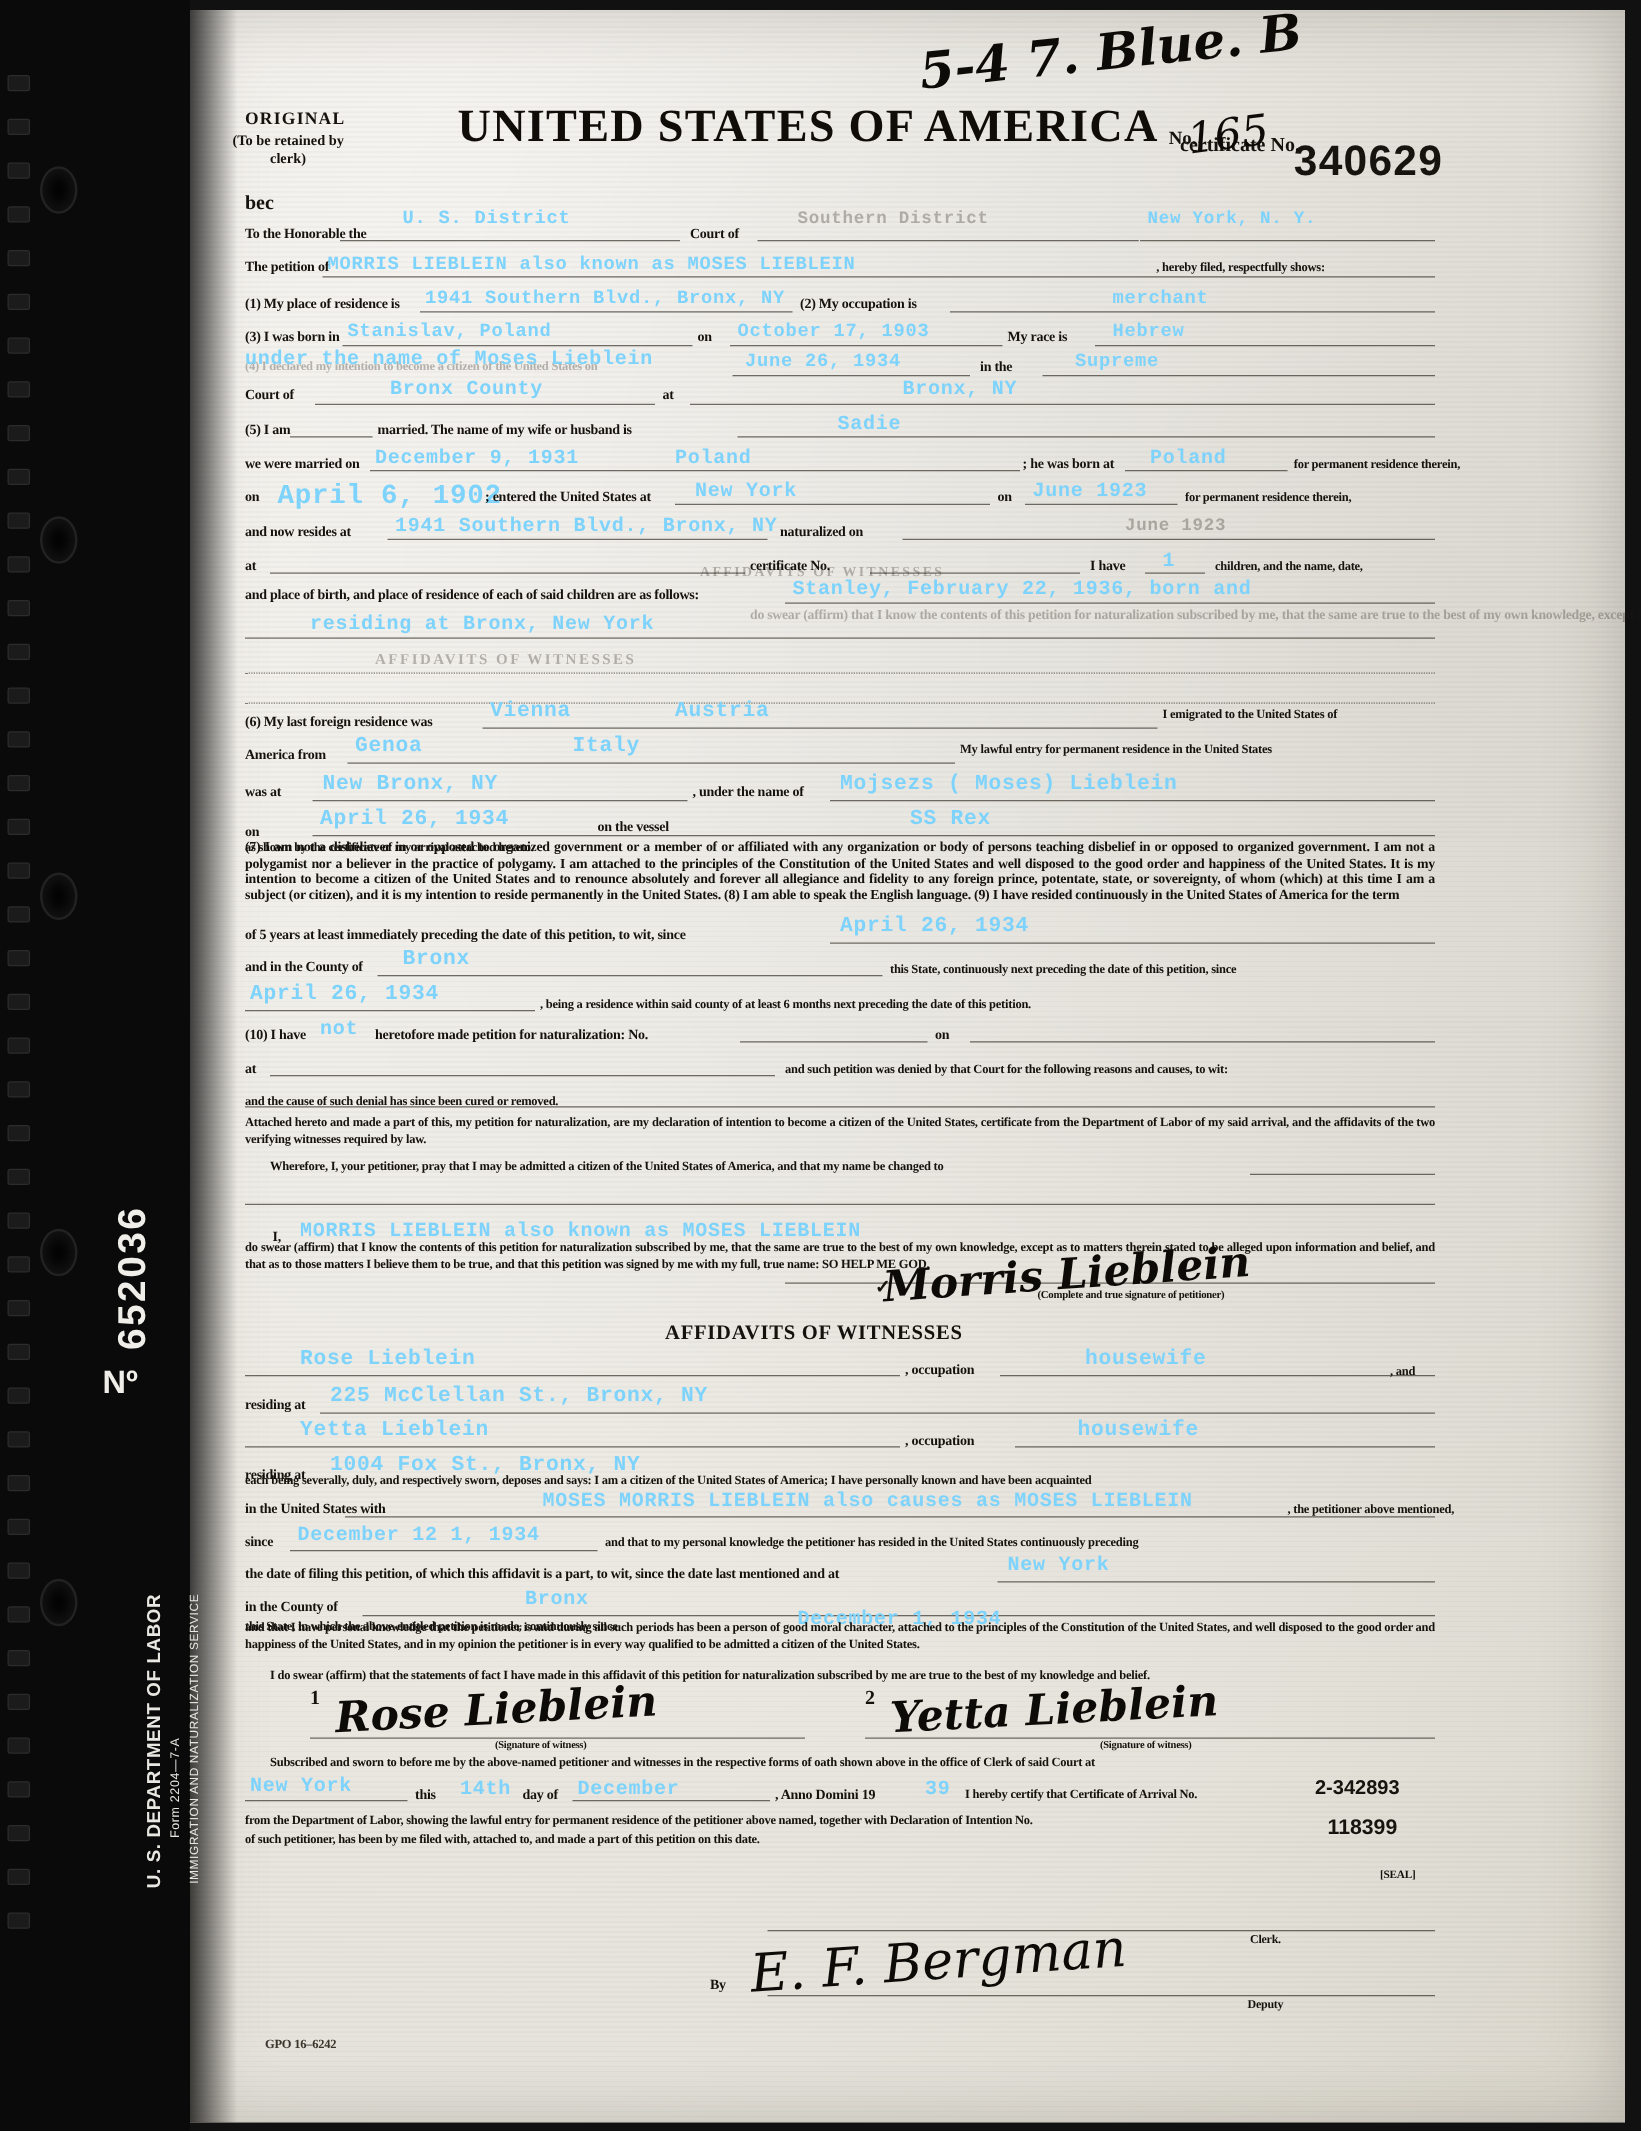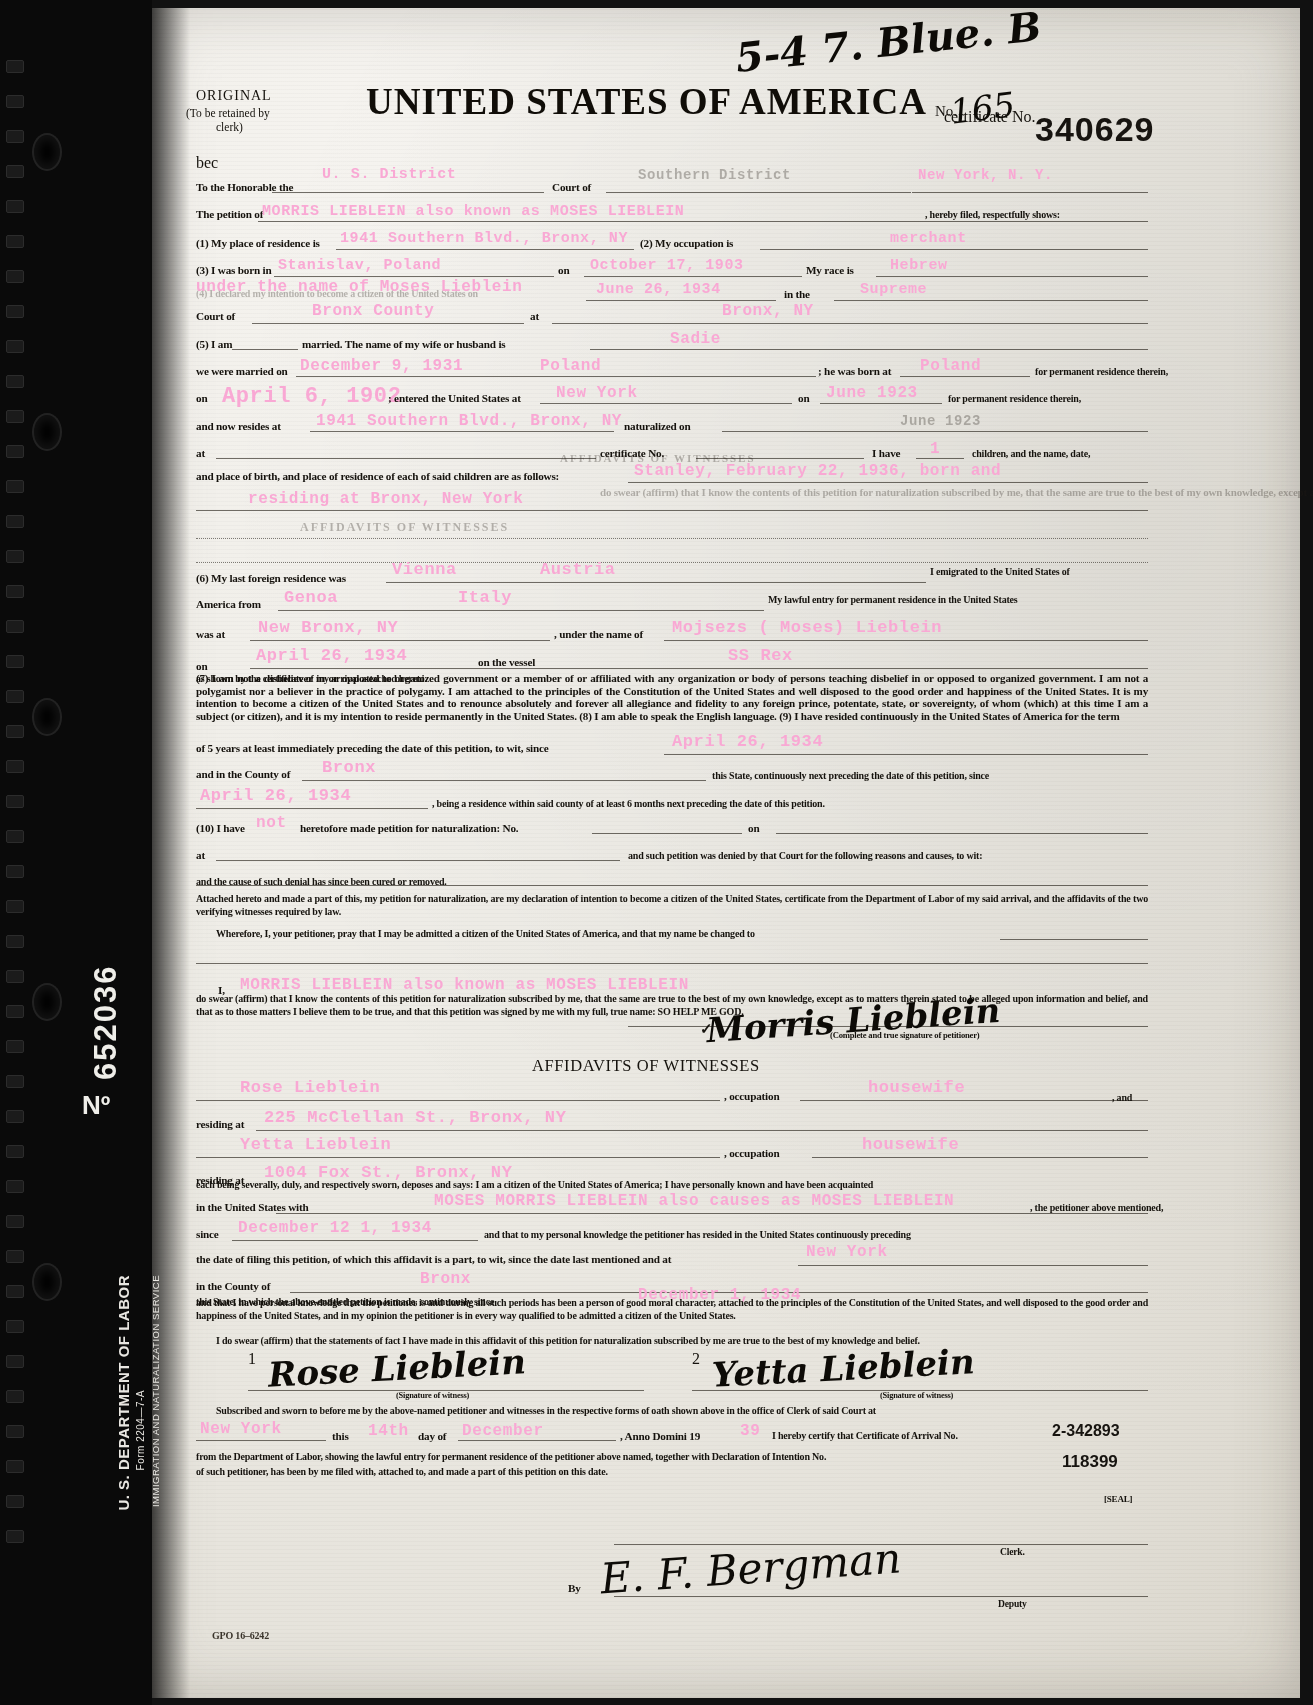--- a/index.html
+++ b/index.html
@@ -28,24 +28,24 @@
 
   
   .vtext{position:absolute;color:#e9e7e2;font-family:"Liberation Sans",sans-serif;
     writing-mode:vertical-rl;transform:rotate(180deg);letter-spacing:.5px;white-space:nowrap;}
   .vnum{position:absolute;color:#efeee9;font-family:"Liberation Sans",sans-serif;
     writing-mode:vertical-rl;transform:rotate(180deg);font-size:31px;font-weight:700;letter-spacing:2px;}
   .vno{position:absolute;color:#efeee9;font-family:"Liberation Sans",sans-serif;font-size:26px;font-weight:700;}
 
   
   .t{position:absolute;color:#15120d;white-space:nowrap;}
-  .pr{font-family:"Liberation Serif",serif;font-weight:400;}
+  .pr{font-family:"Liberation Serif",serif;font-weight:700;}
   .small{font-size:11.2px;font-weight:700;letter-spacing:-.2px;}
   .tiny{font-size:10px;font-weight:700;letter-spacing:-.2px;}
-  .type{font-family:"Liberation Mono",monospace;font-weight:700;letter-spacing:.6px;color:#f9a8d4;}
+  .type{font-family:"Liberation Mono",monospace;font-weight:700;letter-spacing:.6px;color:#7dd3fc;}
   .ghost{color:rgba(35,30,22,.30);}
   .rule{position:absolute;height:0;border-bottom:1px solid rgba(30,26,18,.62);}
   .dot{position:absolute;height:0;border-bottom:1px dotted rgba(30,26,18,.55);}
 
   .title{position:absolute;font-family:"Liberation Serif",serif;font-weight:700;
     letter-spacing:1px;color:#100d08;}
 
   
   .hand{position:absolute;font-family:"DejaVu Serif",serif;font-style:italic;color:#0d0b07;}
   .bighand{font-size:40px;font-weight:700;}

